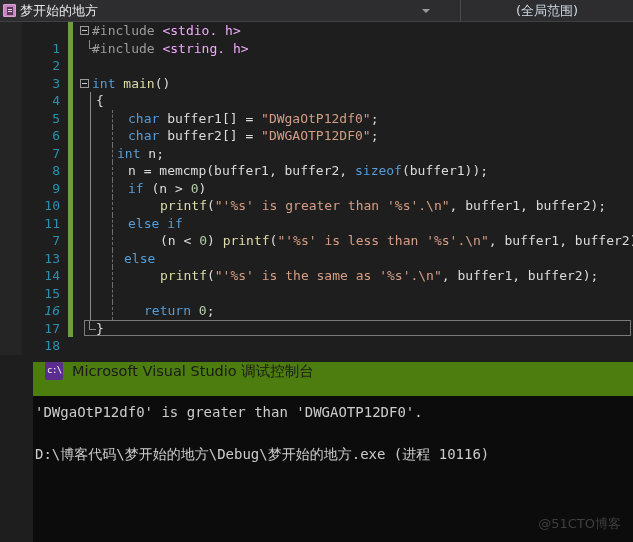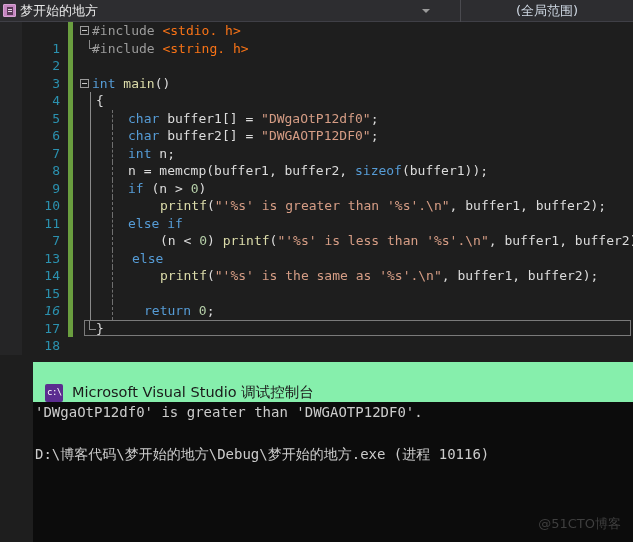--- a/index.html
+++ b/index.html
@@ -97,40 +97,40 @@
   .brace-end{
     position:absolute;left:67px;top:0;width:1px;height:9px;border-left:1px solid #8a8a8a;
   }
   .brace-hook{
     position:absolute;left:67px;top:8px;width:7px;height:1px;background:#8a8a8a;
   }
 
   
   .kw{color:#569cd6;}
   .pre{color:#9b9b9b;}
-  .inc{color:#f97316;}
+  .inc{color:#f0abfc;}
   .str{color:#d69d85;}
   .num{color:#b5cea8;}
   .fn{color:#dcdcaa;}
   .pl{color:#dcdcdc;}
 
   
   .stmt-box{
     position:absolute;left:62px;top:0px;right:2px;height:16px;
     border:1px solid #7a7a7a;box-sizing:border-box;
   }
 
   
   .console{
     position:absolute;left:33px;top:362px;width:600px;height:180px;
     background:#0c0c0c;overflow:hidden;
   }
   .console-title{
-    position:absolute;left:0;top:0;width:600px;height:40px;background:#86efac;
-    display:flex;align-items:flex-end;padding-left:12px;box-sizing:border-box;
+    position:absolute;left:0;top:0;width:600px;height:34px;background:#4d7c0f;
+    display:flex;align-items:flex-start;padding-left:12px;box-sizing:border-box;
   }
   .cmd-icon{
     width:18px;height:18px;background:#5b2d90;border-radius:2px;margin-right:9px;
     position:relative;flex:0 0 auto;
   }
   .cmd-icon::after{
     content:"c:\\";position:absolute;left:2px;top:2px;color:#ffffff;
     font-family:"DejaVu Sans Mono", monospace;font-size:9px;line-height:13px;
     letter-spacing:-0.5px;
   }
@@ -225,21 +225,21 @@
         <span class="guide solid" style="left:68px;"></span>
         <span class="guide" style="left:90px;"></span>
         <span class="codetext" style="left:106px;"><span class="kw">char</span><span class="pl"> </span><span class="pl">buffer2[] = </span><span class="str">"DWGAOTP12DF0"</span><span class="pl">;</span></span>
       </div>
 
       <div class="line" style="top:122.5px;position:absolute;left:0;right:0;">
         <span class="ln">8</span>
         <span class="changebar"></span>
         <span class="guide solid" style="left:68px;"></span>
         <span class="guide" style="left:90px;"></span>
-        <span class="codetext" style="left:106px;text-align:center;"><span class="kw">int</span><span class="pl"> n;</span></span>
+        <span class="codetext" style="left:95px;text-align:center;"><span class="kw">int</span><span class="pl"> n;</span></span>
       </div>
 
       <div class="line" style="top:140px;position:absolute;left:0;right:0;">
         <span class="ln">9</span>
         <span class="changebar"></span>
         <span class="guide solid" style="left:68px;"></span>
         <span class="guide" style="left:90px;"></span>
         <span class="codetext" style="left:106px;"><span class="pl">n = memcmp(buffer1, buffer2, </span><span class="kw">sizeof</span><span class="pl">(buffer1));</span></span>
       </div>
 
@@ -273,21 +273,21 @@
         <span class="guide solid" style="left:68px;"></span>
         <span class="guide" style="left:90px;"></span>
         <span class="codetext" style="left:138px;"><span class="pl">(n &lt; </span><span class="num">0</span><span class="pl">) </span><span class="fn">printf</span><span class="pl">(</span><span class="str">"'%s' is less than '%s'.\n"</span><span class="pl">, buffer1, buffer2);</span></span>
       </div>
 
       <div class="line" style="top:227.5px;position:absolute;left:0;right:0;">
         <span class="ln">14</span>
         <span class="changebar"></span>
         <span class="guide solid" style="left:68px;"></span>
         <span class="guide" style="left:90px;"></span>
-        <span class="codetext" style="left:110px;"><span class="kw">else</span></span>
+        <span class="codetext" style="left:102px;"><span class="kw">else</span></span>
       </div>
 
       <div class="line" style="top:245px;position:absolute;left:0;right:0;">
         <span class="ln">15</span>
         <span class="changebar"></span>
         <span class="guide solid" style="left:68px;"></span>
         <span class="guide" style="left:90px;"></span>
         <span class="codetext" style="left:138px;"><span class="fn">printf</span><span class="pl">(</span><span class="str">"'%s' is the same as '%s'.\n"</span><span class="pl">, buffer1, buffer2);</span></span>
       </div>
 

